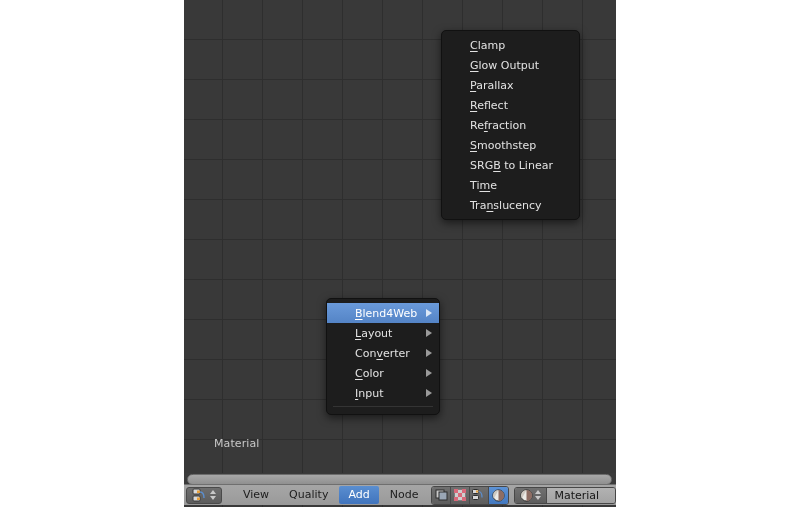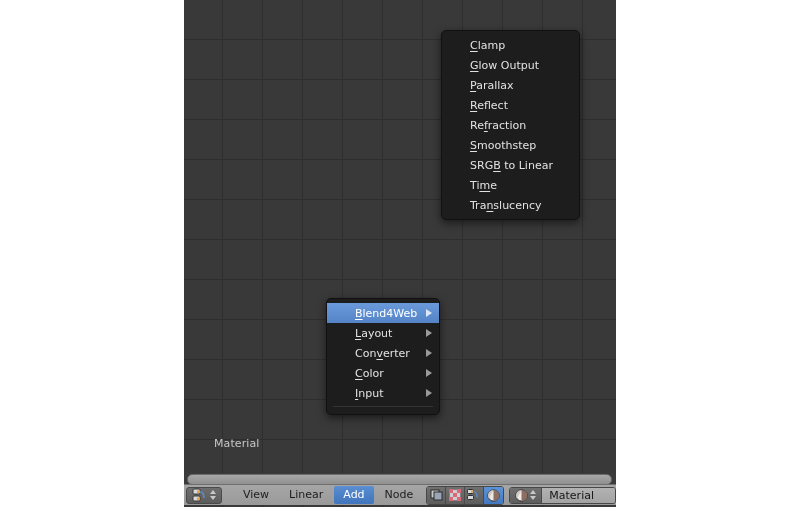--- a/index.html
+++ b/index.html
@@ -289,21 +289,21 @@
       </span>
       <span class="spin-arrows">
         <span class="arrow-up"></span>
         <span class="arrow-dn"></span>
       </span>
     </div>
 
     <div class="tb-spacer"></div>
 
     <div class="menu-btn">View</div>
-    <div class="menu-btn">Linear</div>
+    <div class="menu-btn">Quality</div>
     <div class="menu-btn active">Add</div>
     <div class="menu-btn">Node</div>
 
     <div class="icon-group">
       <div class="icon-btn">
         <span>
           <svg width="13" height="12" viewBox="0 0 13 12">
             <rect x="1" y="1" width="8" height="8" fill="#c9c9c9" stroke="#2d2d2d"></rect>
             <rect x="4" y="3" width="8" height="8" fill="#9aa6b5" stroke="#2d2d2d"></rect>
           </svg>

